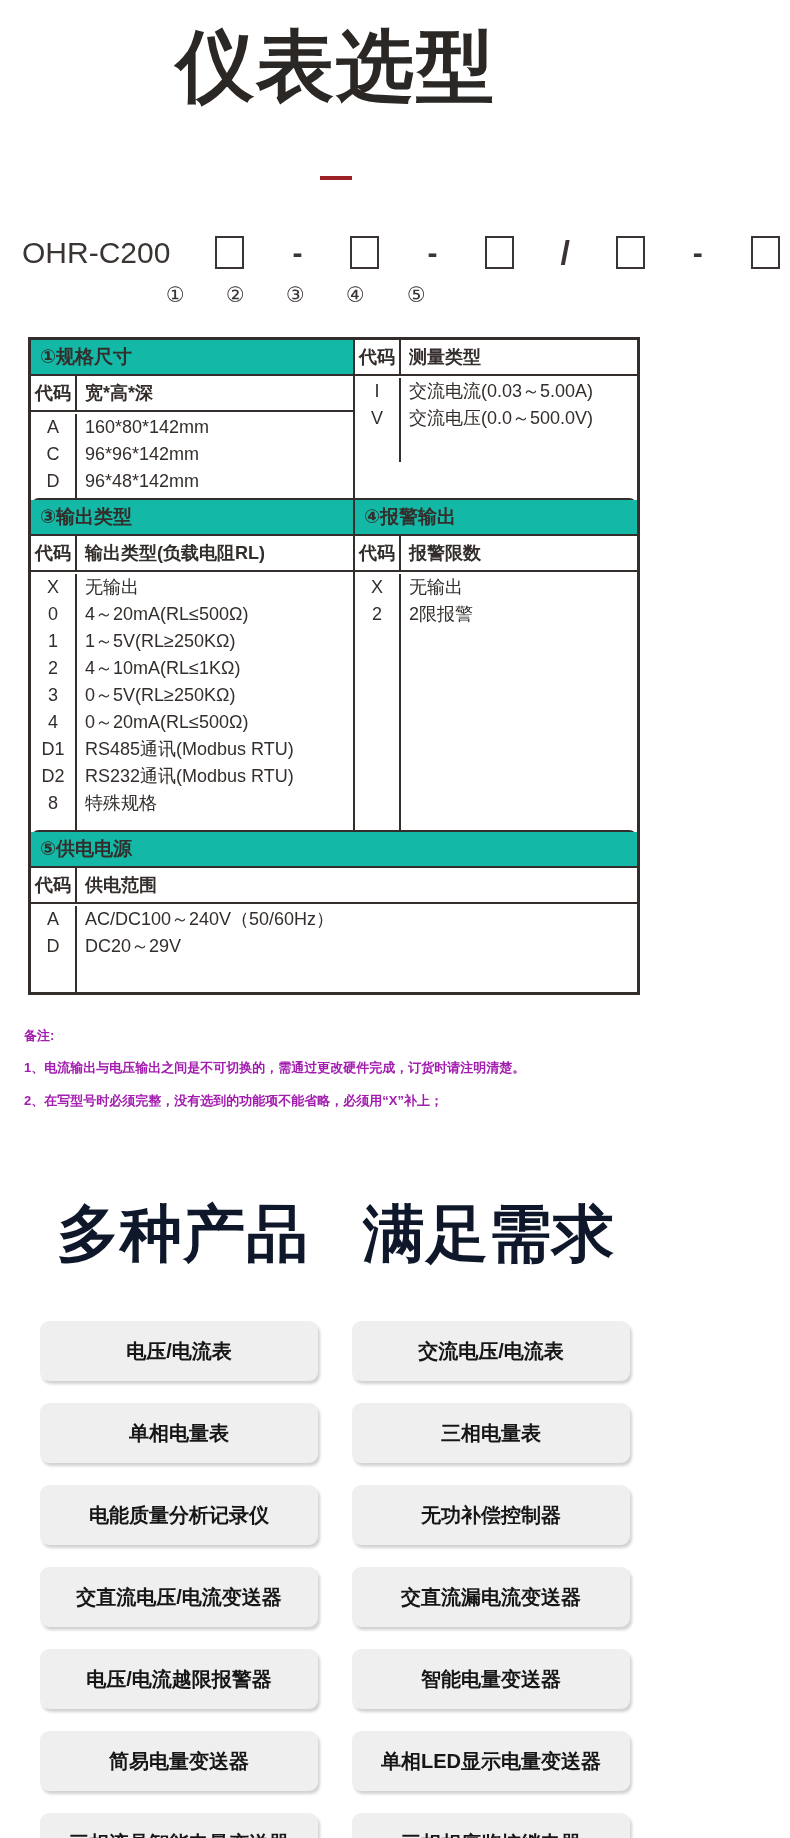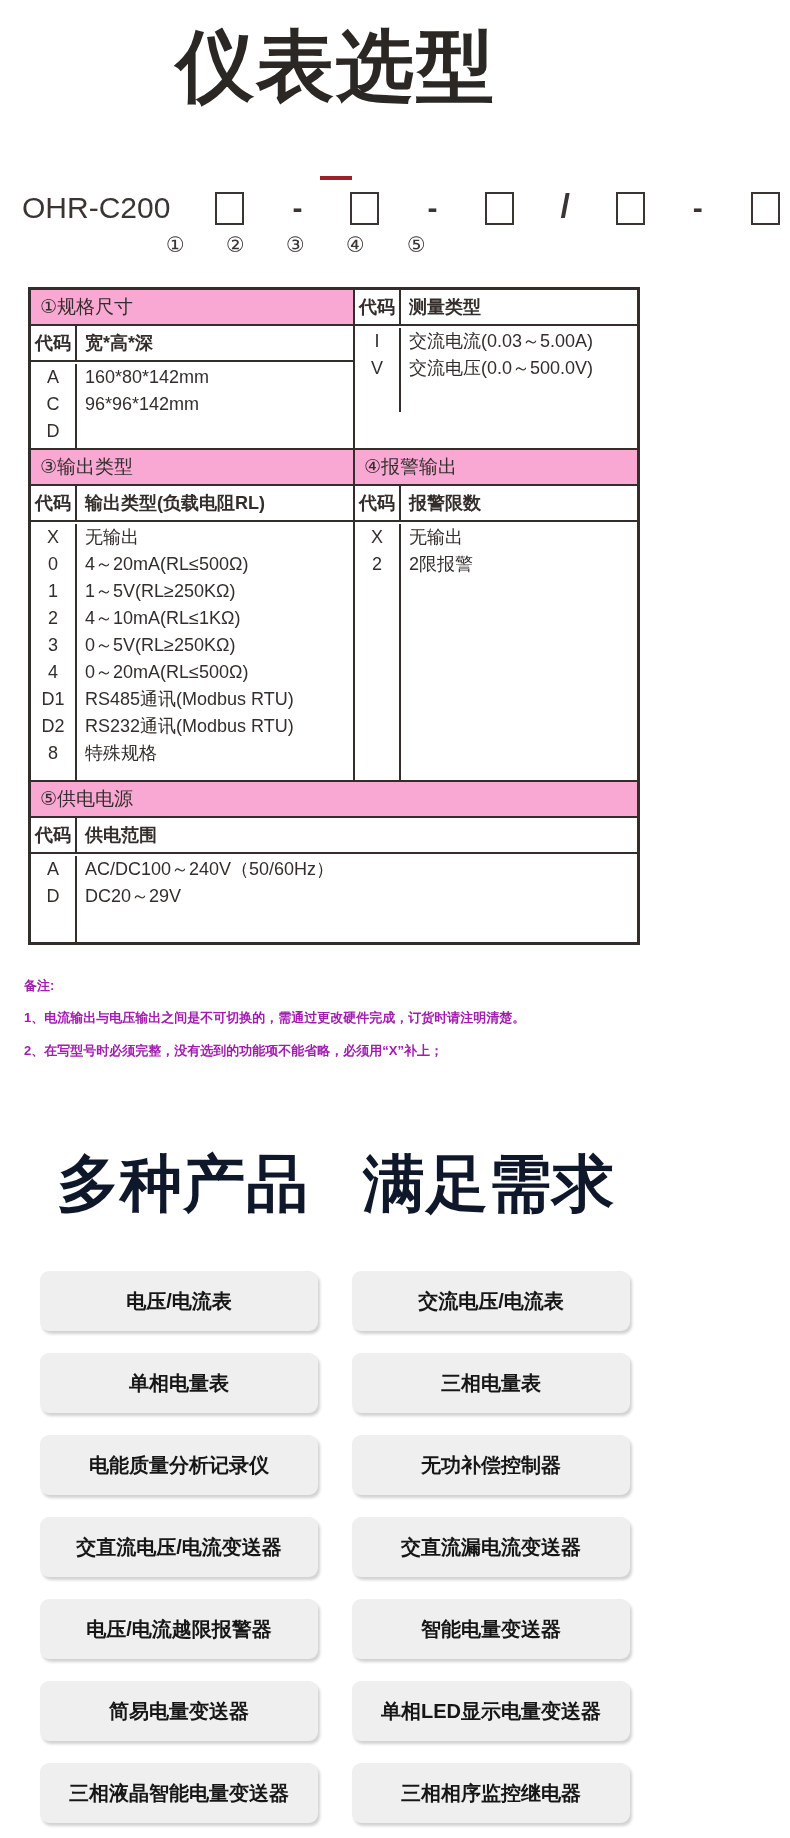--- a/index.html
+++ b/index.html
@@ -12,21 +12,21 @@
 
   
   .page-title{
     margin:20px 0 0 0;text-align:center;
     font-size:78px;line-height:92px;font-weight:900;color:#2b2724;letter-spacing:2px;
   }
   .red-dash{width:32px;height:4px;background:#9c2025;margin:64px auto 0;}
 
   
   .model-line{
-    padding-left:6px;display:flex;align-items:flex-end;
+    margin-top:50px;padding-left:6px;display:flex;align-items:center;
     font-size:30px;font-weight:500;color:#3a3533;white-space:nowrap;gap:40px;
   }
   .model-prefix{letter-spacing:0px;}
   .mbox{width:25px;height:29px;border:2px solid #3a3533;margin:0 5px;flex:none;}
   .sep{font-weight:600;font-size:30px;margin:0 3px;}
   .sep.slash{font-size:34px;margin:0 1px;}
   .model-suffix{margin-left:12px;font-weight:600;font-size:33px;}
   .marker-row{position:relative;height:26px;margin-top:8px;font-size:21px;color:#3a3533;}
   .marker-row span{position:absolute;top:0;}
   .marker-row span:nth-child(1){left:150px;}
@@ -34,26 +34,26 @@
   .marker-row span:nth-child(3){left:270px;}
   .marker-row span:nth-child(4){left:330px;}
   .marker-row span:nth-child(5){left:391px;}
 
   
   .spec-table{
     width:612px;margin-left:12px;margin-top:28px;box-sizing:border-box;
     border:3px solid #332e2b;font-size:18px;color:#332e2b;
   }
   .dual{display:flex;}
-  .dual + .dual, .tfull{border-top:2px solid #332e2b;}
+  .dual + .dual, .tfull{border-top:2px solid #332e2b;border-radius:8px;}
   .lhalf{width:322px;border-right:2px solid #332e2b;flex:none;}
   .rhalf{flex:1;}
   .sec-head{
-    height:34px;line-height:34px;background:#f9a8d4;border-bottom:2px solid #332e2b;
-    padding-left:9px;font-weight:400;font-size:19px;
+    height:34px;line-height:34px;background:#14b8a6;border-bottom:2px solid #332e2b;
+    padding-left:9px;font-weight:700;font-size:19px;
   }
   .sub-row{display:flex;border-bottom:2px solid #332e2b;height:34px;line-height:34px;font-weight:700;}
   .code-col{width:46px;border-right:2px solid #332e2b;text-align:center;flex:none;box-sizing:border-box;}
   .val-col{flex:1;padding-left:8px;box-sizing:border-box;}
   .tbody{display:flex;}
   .tbody .ln{height:27px;line-height:27px;}
   .b1{height:84px;}
   .b3{height:256px;}
   .b5{height:86px;}
   .tbody{padding-top:2px;}
@@ -120,20 +120,21 @@
         </div>
         <div class="tbody b1">
           <div class="code-col">
             <div class="ln">A</div>
             <div class="ln">C</div>
             <div class="ln">D</div>
           </div>
           <div class="val-col">
             <div class="ln">160*80*142mm</div>
             <div class="ln">96*96*142mm</div>
+            <div class="ln">96*48*142mm</div>
           </div>
         </div>
       </div>
       <div class="rhalf">
         <div class="sub-row">
           <span class="code-col">代码</span>
           <span class="val-col">测量类型</span>
         </div>
         <div class="tbody b1">
           <div class="code-col">

